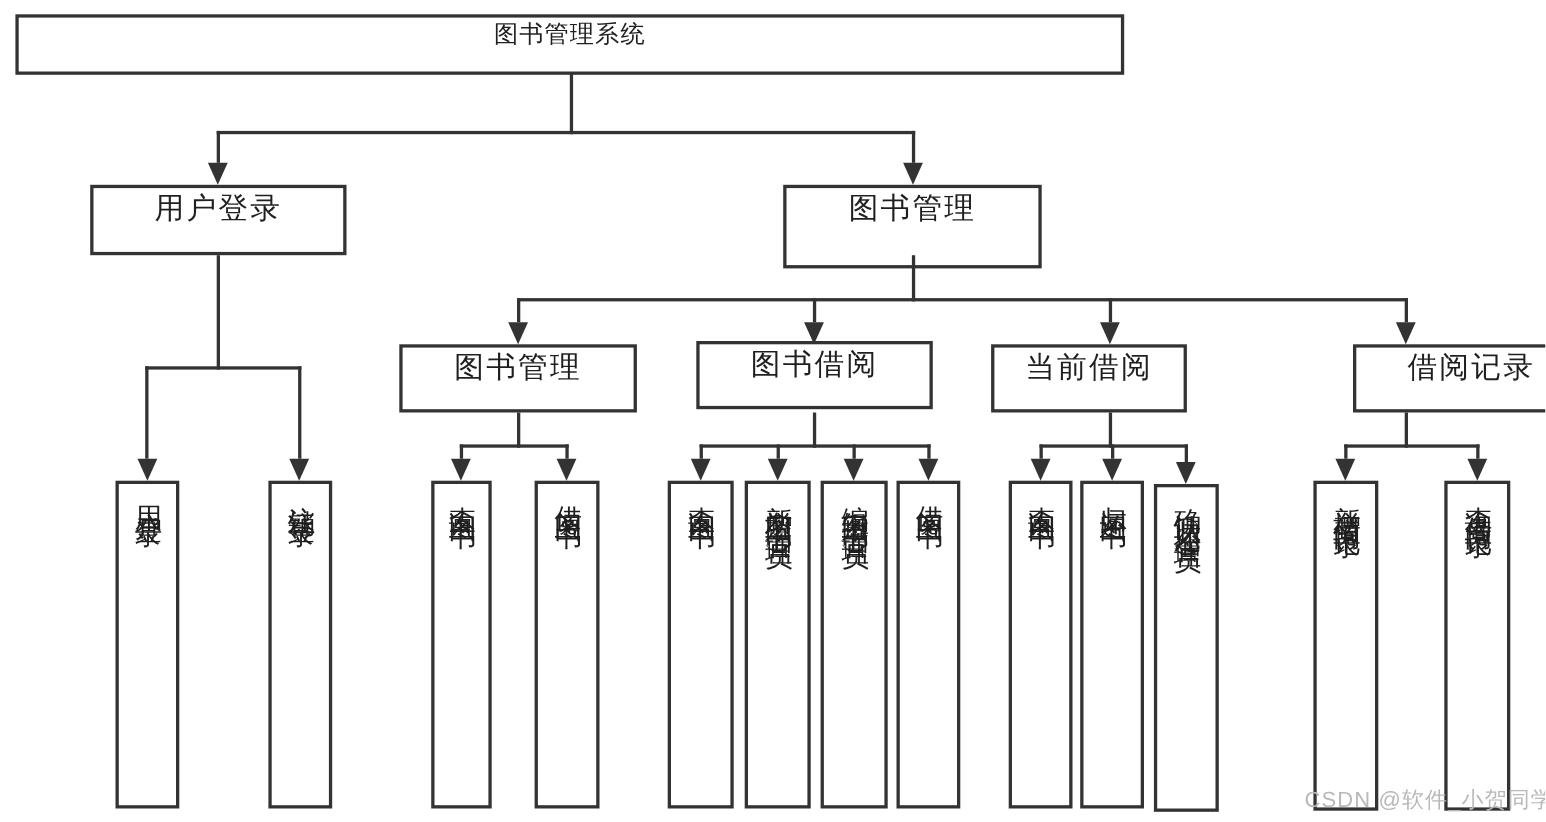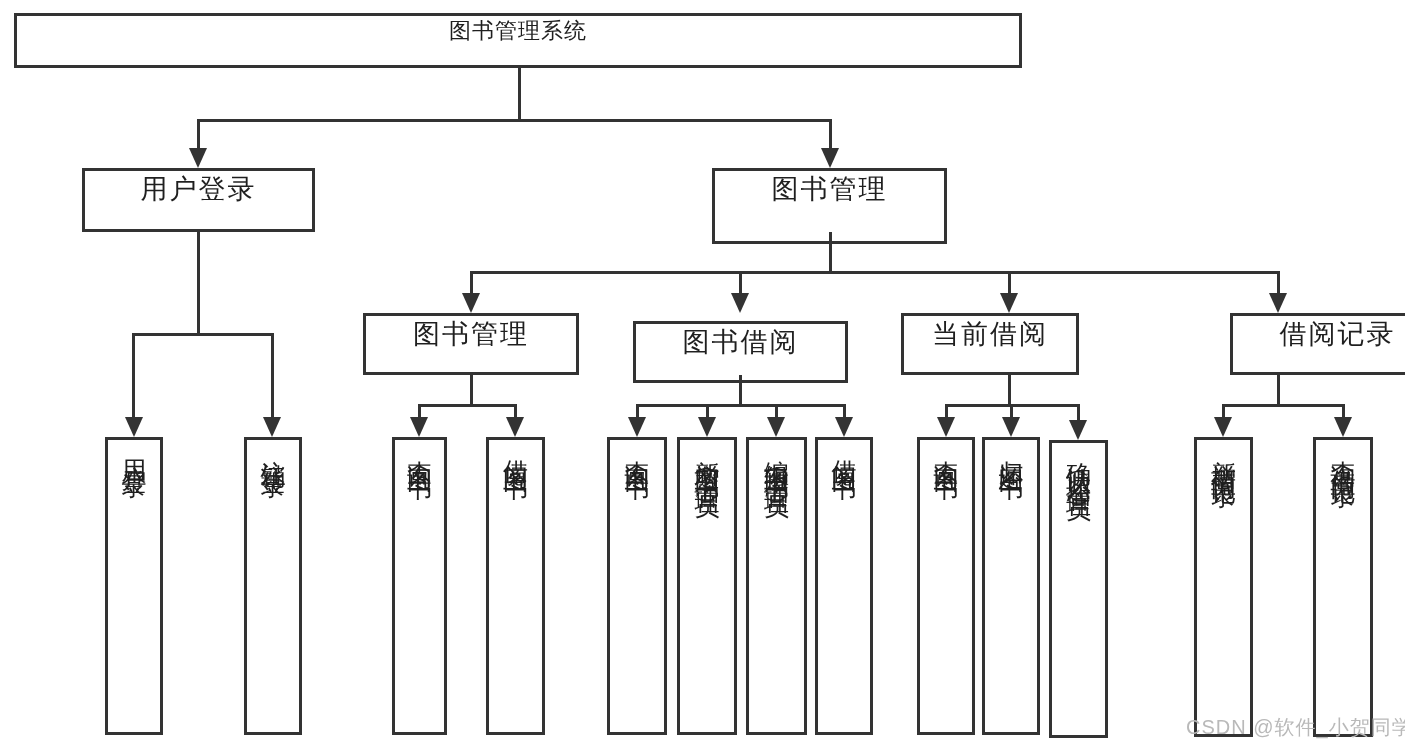--- a/index.html
+++ b/index.html
@@ -43,21 +43,21 @@
   <div class="node" style="left:82px;top:168px;width:233px;height:64px">
     <span class="lbl">用户登录</span>
   </div>
   <div class="node" style="left:712px;top:168px;width:235px;height:76px">
     <span class="lbl">图书管理</span>
   </div>
 
   <div class="node" style="left:363px;top:313px;width:216px;height:62px">
     <span class="lbl">图书管理</span>
   </div>
-  <div class="node" style="left:633px;top:321px;width:215px;height:62px">
+  <div class="node" style="left:633px;top:310px;width:215px;height:62px">
     <span class="lbl">图书借阅</span>
   </div>
   <div class="node" style="left:901px;top:313px;width:178px;height:62px">
     <span class="lbl">当前借阅</span>
   </div>
   <div class="node" style="left:1230px;top:313px;width:215px;height:62px">
     <span class="lbl">借阅记录</span>
   </div>
 
   <div class="node leaf" style="left:105px;top:437px;width:58px;height:298px">

